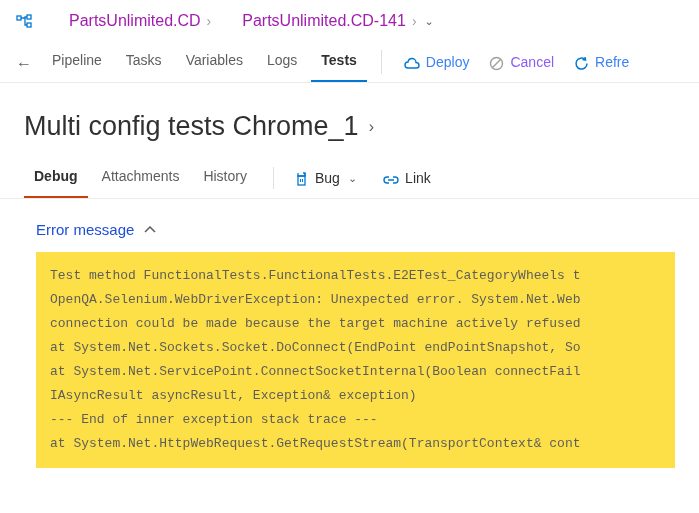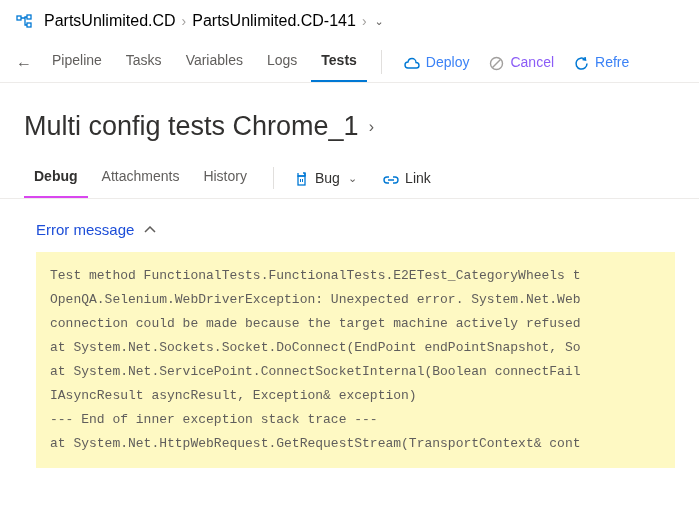--- a/index.html
+++ b/index.html
@@ -22,22 +22,23 @@
       padding: 12px 16px 8px 16px;
       gap: 6px;
       font-size: 16px;
     }
     .breadcrumb-icon {
       color: #0078d4;
       margin-right: 6px;
       font-size: 14px;
     }
     .breadcrumb-link {
-      color: #000000;
-      cursor: pointer;
+      color: #a21caf;
+      cursor: pointer;
+      margin-left: 25px;
     }
     .breadcrumb-current {
       color: #323130;
       font-weight: 400;
     }
     .breadcrumb-sep {
       color: #a19f9d;
       font-size: 14px;
     }
     .chevron-down {
@@ -121,21 +122,21 @@
     .sub-tab {
       padding: 10px 10px 12px 10px;
       font-size: 14px;
       color: #605e5c;
       cursor: pointer;
       border-bottom: 2px solid transparent;
     }
     .sub-tab.active {
       color: #323130;
       font-weight: 600;
-      border-bottom: 2px solid #d946ef;
+      border-bottom: 2px solid #c2410c;
     }
     .sub-divider {
       width: 1px;
       height: 22px;
       background: #e1dfdd;
       margin: 0 12px;
     }
     .sub-action {
       display: flex;
       align-items: center;
@@ -156,21 +157,21 @@
       gap: 10px;
       font-size: 15px;
       color: #1d4ed8;
       cursor: pointer;
     }
     .chevron-up {
       color: #605e5c;
       font-size: 12px;
     }
     .error-box {
-      background: #fef9c3;
+      background: #fde047;
       margin: 0 24px 0 36px;
       padding: 12px 14px;
       font-family: Consolas, "Courier New", monospace;
       font-size: 13px;
       color: #605e5c;
       line-height: 1.85;
       white-space: pre;
       overflow: hidden;
     }
     svg { display: inline-block; vertical-align: middle; }

